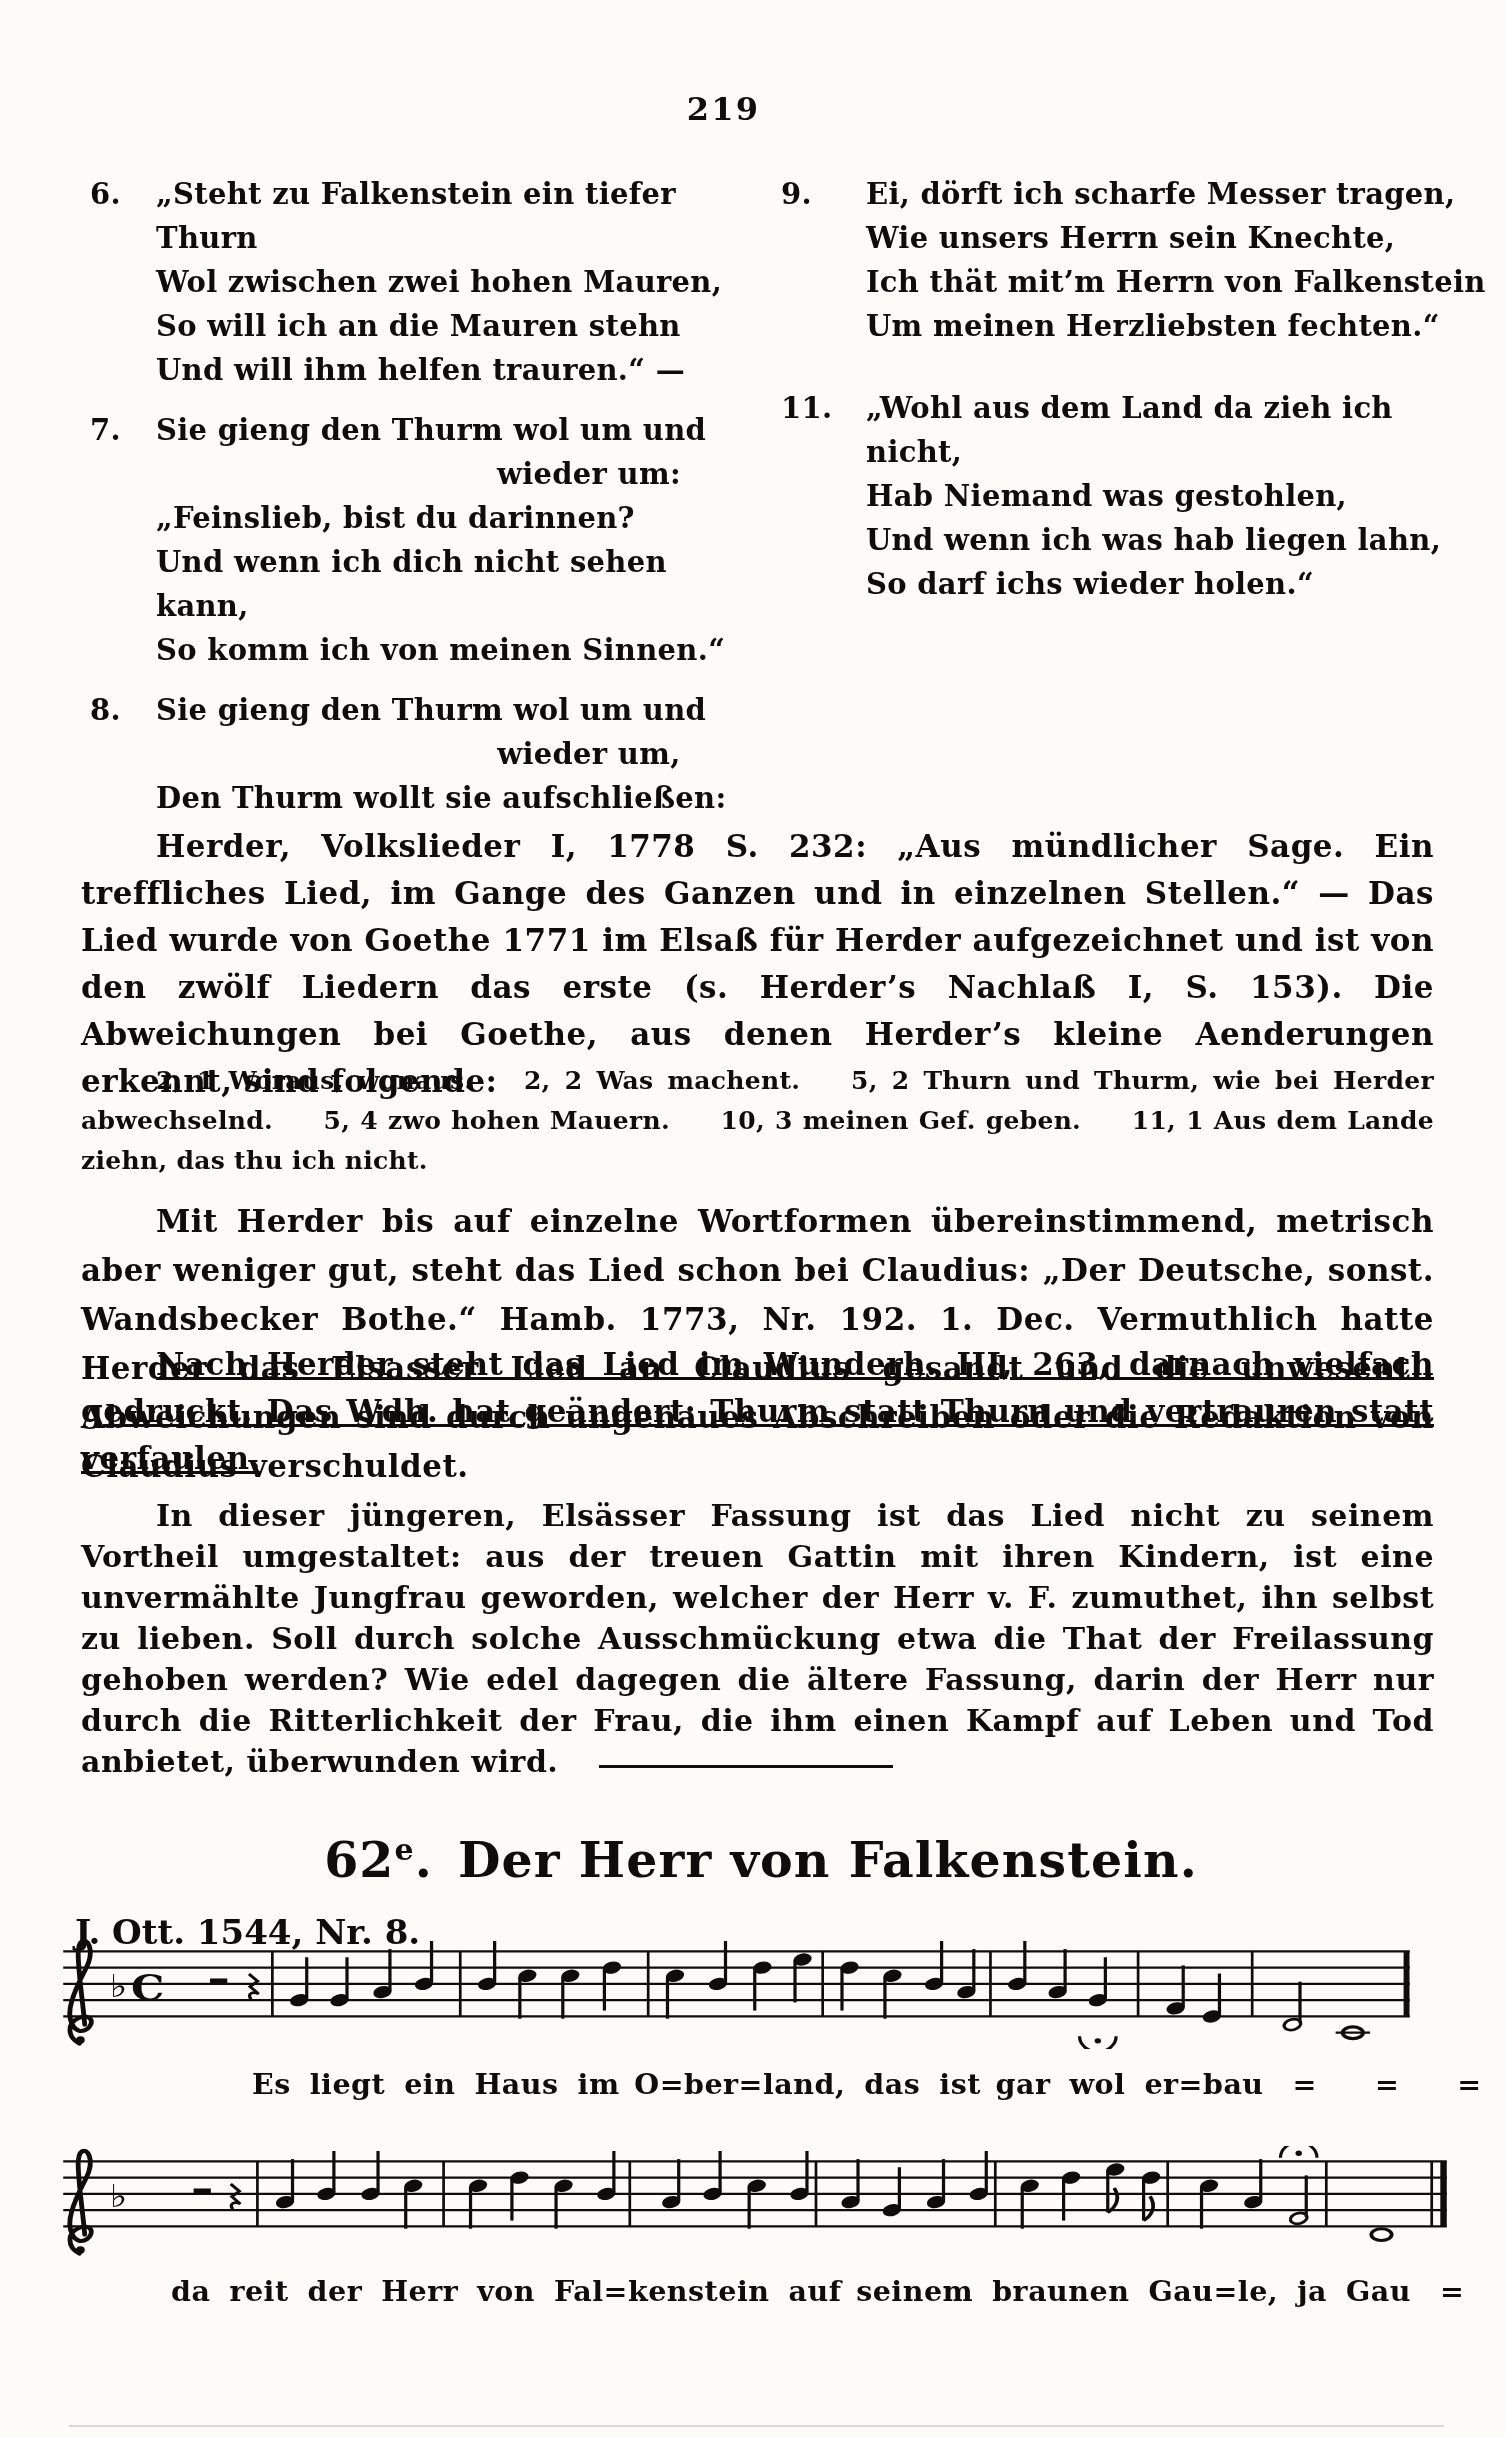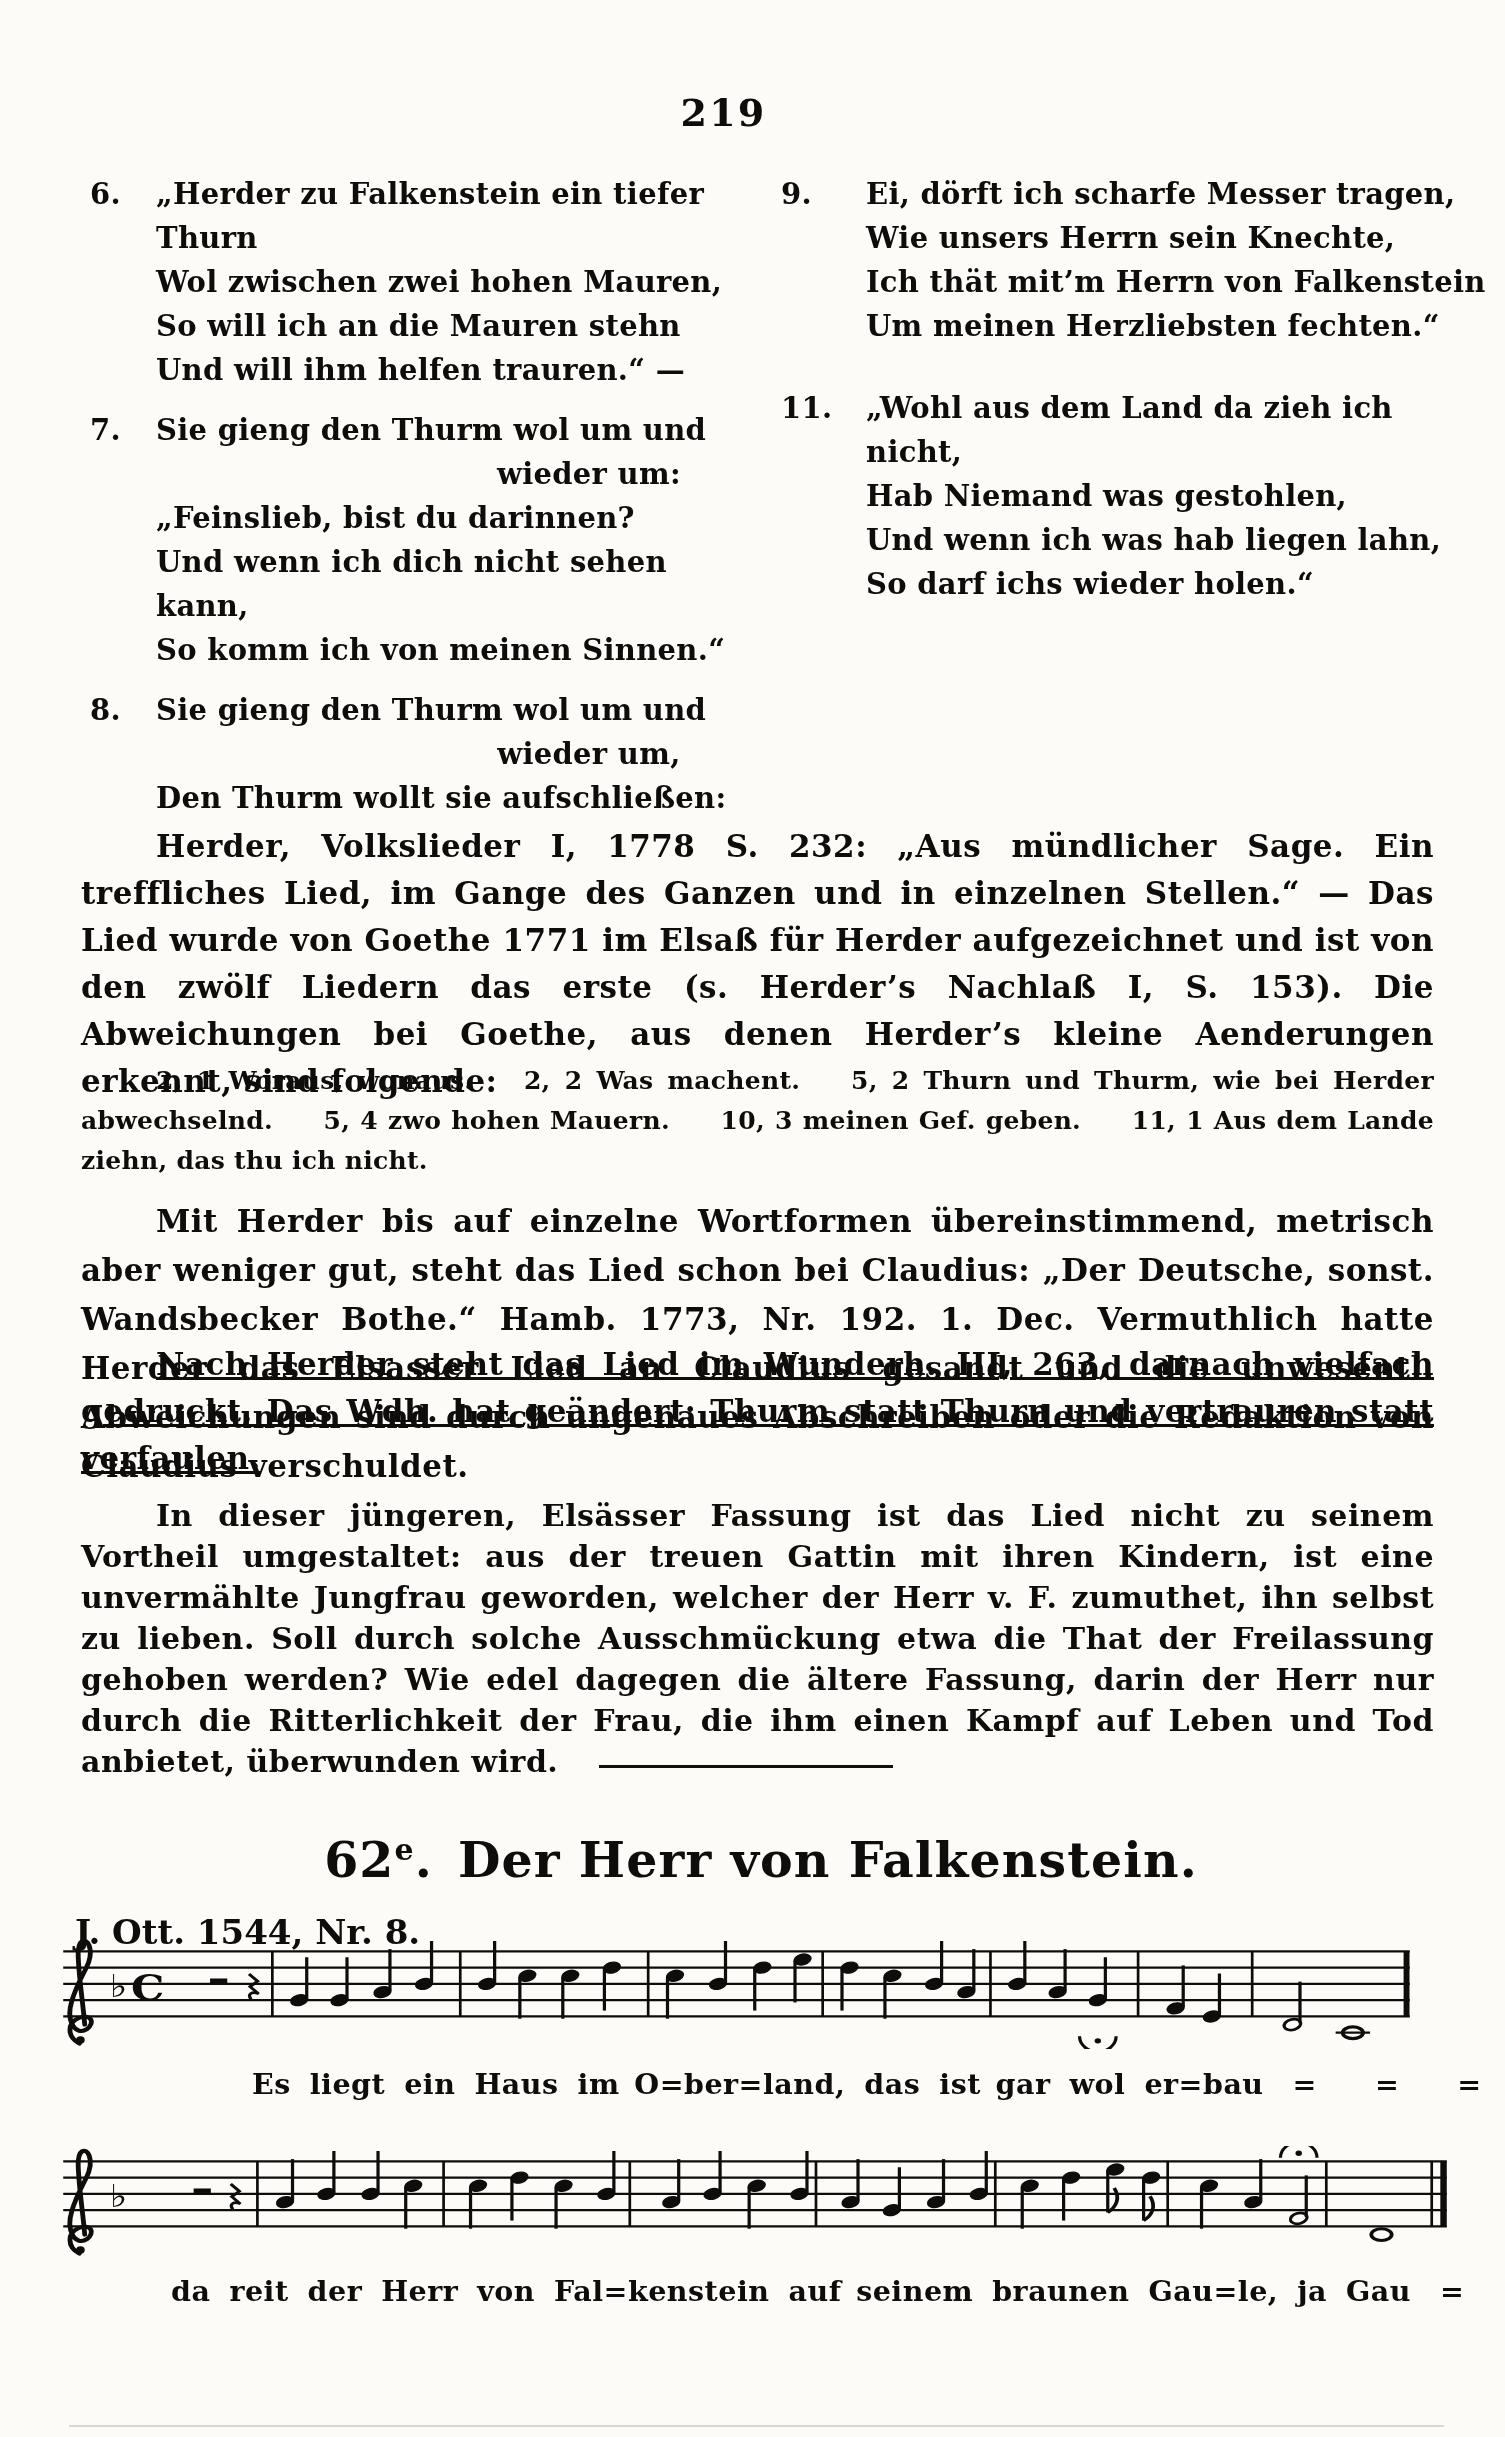--- a/index.html
+++ b/index.html
@@ -2,21 +2,21 @@
 <html style="font-size:8.6px"><head>
 <meta charset="utf-8">
 <style>
   html,body{margin:0;padding:0;background:#6b6b6b;}
   .sheet{
     position:relative;width:1506px;height:2438px;margin:0 auto;
     background:#fcfbf7;color:#0e0d0b;overflow:hidden;
     font-family:"DejaVu Serif","Liberation Serif",serif;font-weight:700;
   }
   .pagenum{position:absolute;top:90px;left:0;width:1447px;text-align:center;
-    font-size:38px;letter-spacing:2.2px;}
+    font-size:32px;letter-spacing:2.2px;}
   
   .col{position:absolute;top:172px;font-size:29px;line-height:44px;letter-spacing:0.3px;}
   .col.left{left:90px;width:651px;}
   .col.right{left:781px;width:705px;}
   .verse{position:relative;margin-bottom:16px;}
   .col.left .verse{padding-left:66px;}
   .col.right .verse{padding-left:85px;}
   .col.right .verse{margin-bottom:38px;}
   .vnum{position:absolute;left:0;top:0;}
   .vline.indent{margin-left:48%;text-align:center;}
@@ -46,21 +46,21 @@
 </head>
 <body>
 
 <div class="sheet">
 
   <div class="pagenum">219</div>
 
   <div class="col left" id="col-left">
       <div class="verse">
         <span class="vnum">6.</span>
-        <div class="vline">„Herder zu Falkenstein ein tiefer Thurn</div>
+        <div class="vline">„Steht zu Falkenstein ein tiefer Thurn</div>
         <div class="vline">Wol zwischen zwei hohen Mauren,</div>
         <div class="vline">So will ich an die Mauren stehn</div>
         <div class="vline">Und will ihm helfen trauren.“ —</div>
       </div>
       <div class="verse">
         <span class="vnum">7.</span>
         <div class="vline">Sie gieng den Thurm wol um und</div>
         <div class="vline indent">wieder um:</div>
         <div class="vline">„Feinslieb, bist du darinnen?</div>
         <div class="vline">Und wenn ich dich nicht sehen kann,</div>

